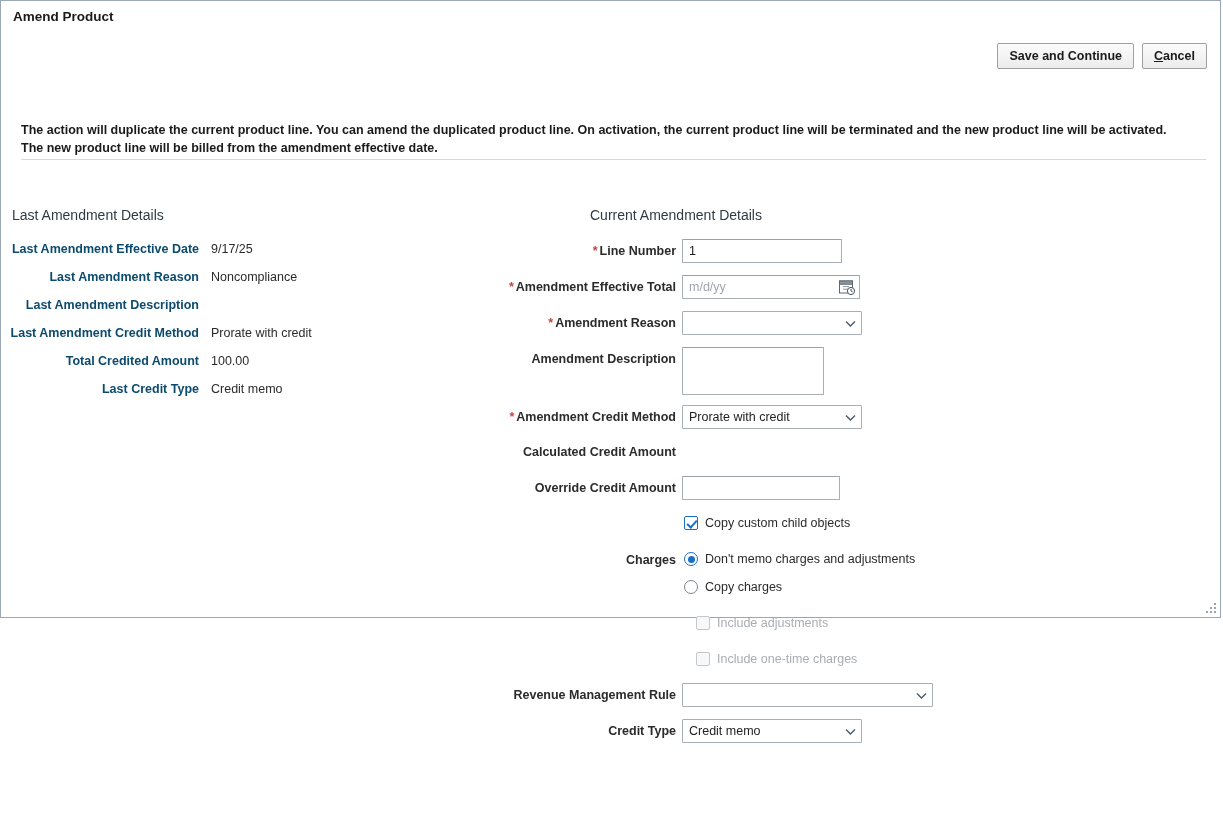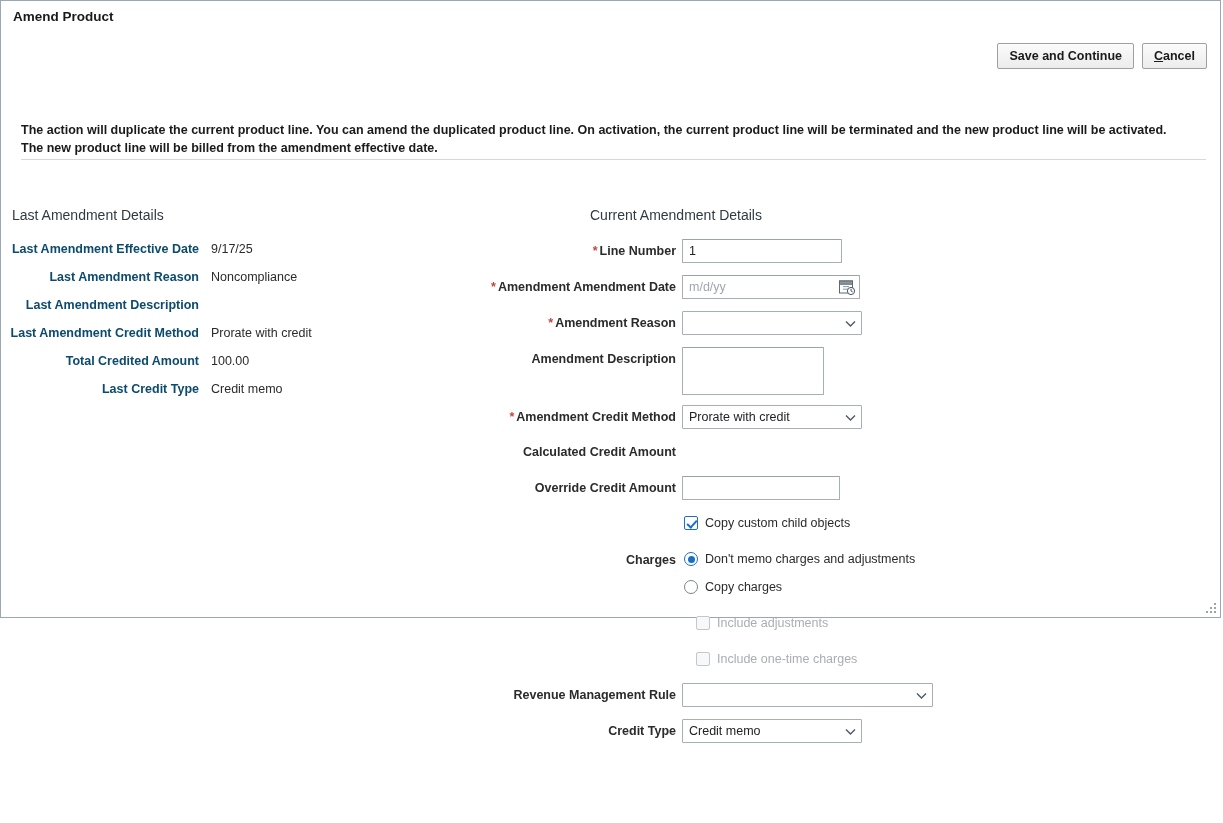--- a/index.html
+++ b/index.html
@@ -351,21 +351,21 @@
     <div class="section-heading right-heading">Current Amendment Details</div>
 
     <div class="field-row" style="top:36px;">
       <div class="field-label"><span class="req">*</span><span>Line Number</span></div>
       <div class="ctrl" style="top:-4px;">
         <input class="text-input" style="width: 160px;" value="1">
       </div>
     </div>
 
     <div class="field-row" style="top:72px;">
-      <div class="field-label"><span class="req">*</span><span>Amendment Amendment Date</span></div>
+      <div class="field-label"><span class="req">*</span><span>Amendment Effective Total</span></div>
       <div class="ctrl" style="top:-4px;">
         <span class="date-wrap">
           <input class="text-input" placeholder="m/d/yy" style="">
           <span class="cal-icon">
             <svg width="18" height="18" viewBox="0 0 18 18">
               <rect x="1.5" y="3" width="13" height="12" fill="#ffffff" stroke="#5b6670" stroke-width="1"></rect>
               <rect x="1.5" y="3" width="13" height="3.2" fill="#8d99a3" stroke="#5b6670" stroke-width="1"></rect>
               <line x1="5" y1="8.6" x2="11" y2="8.6" stroke="#8d99a3" stroke-width="1"></line>
               <line x1="5" y1="11.2" x2="11" y2="11.2" stroke="#8d99a3" stroke-width="1"></line>
               <circle cx="13" cy="13" r="3.6" fill="#ffffff" stroke="#4a5560" stroke-width="1"></circle>

